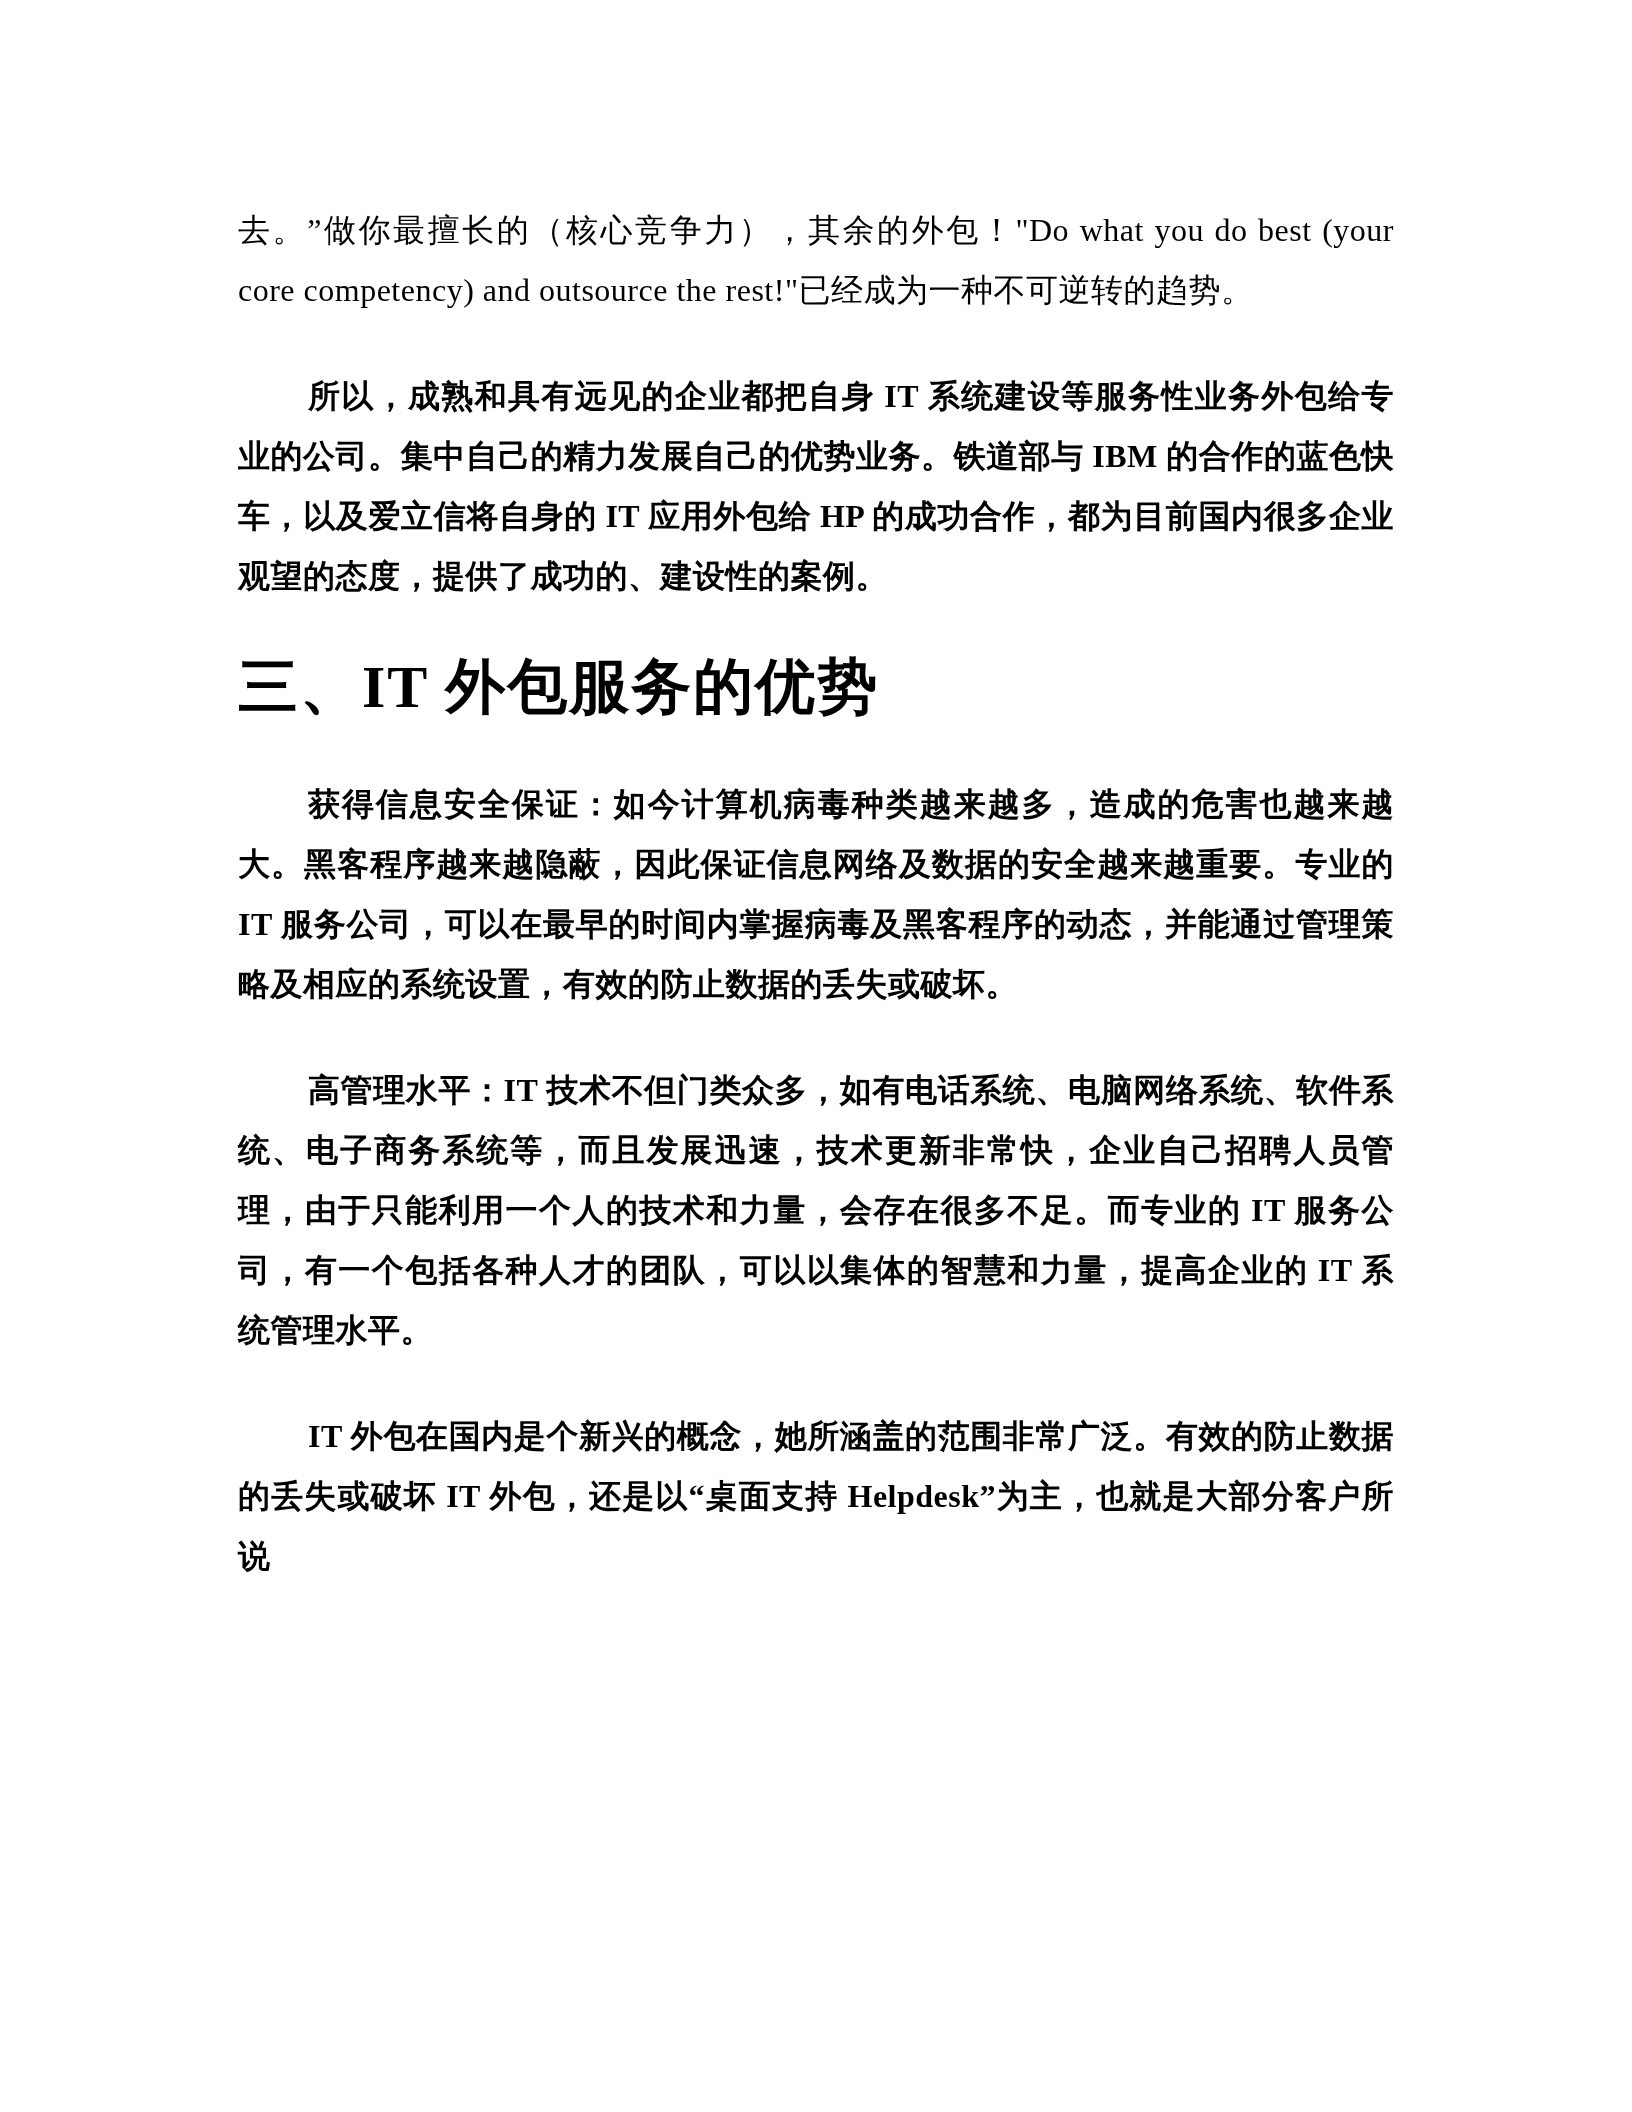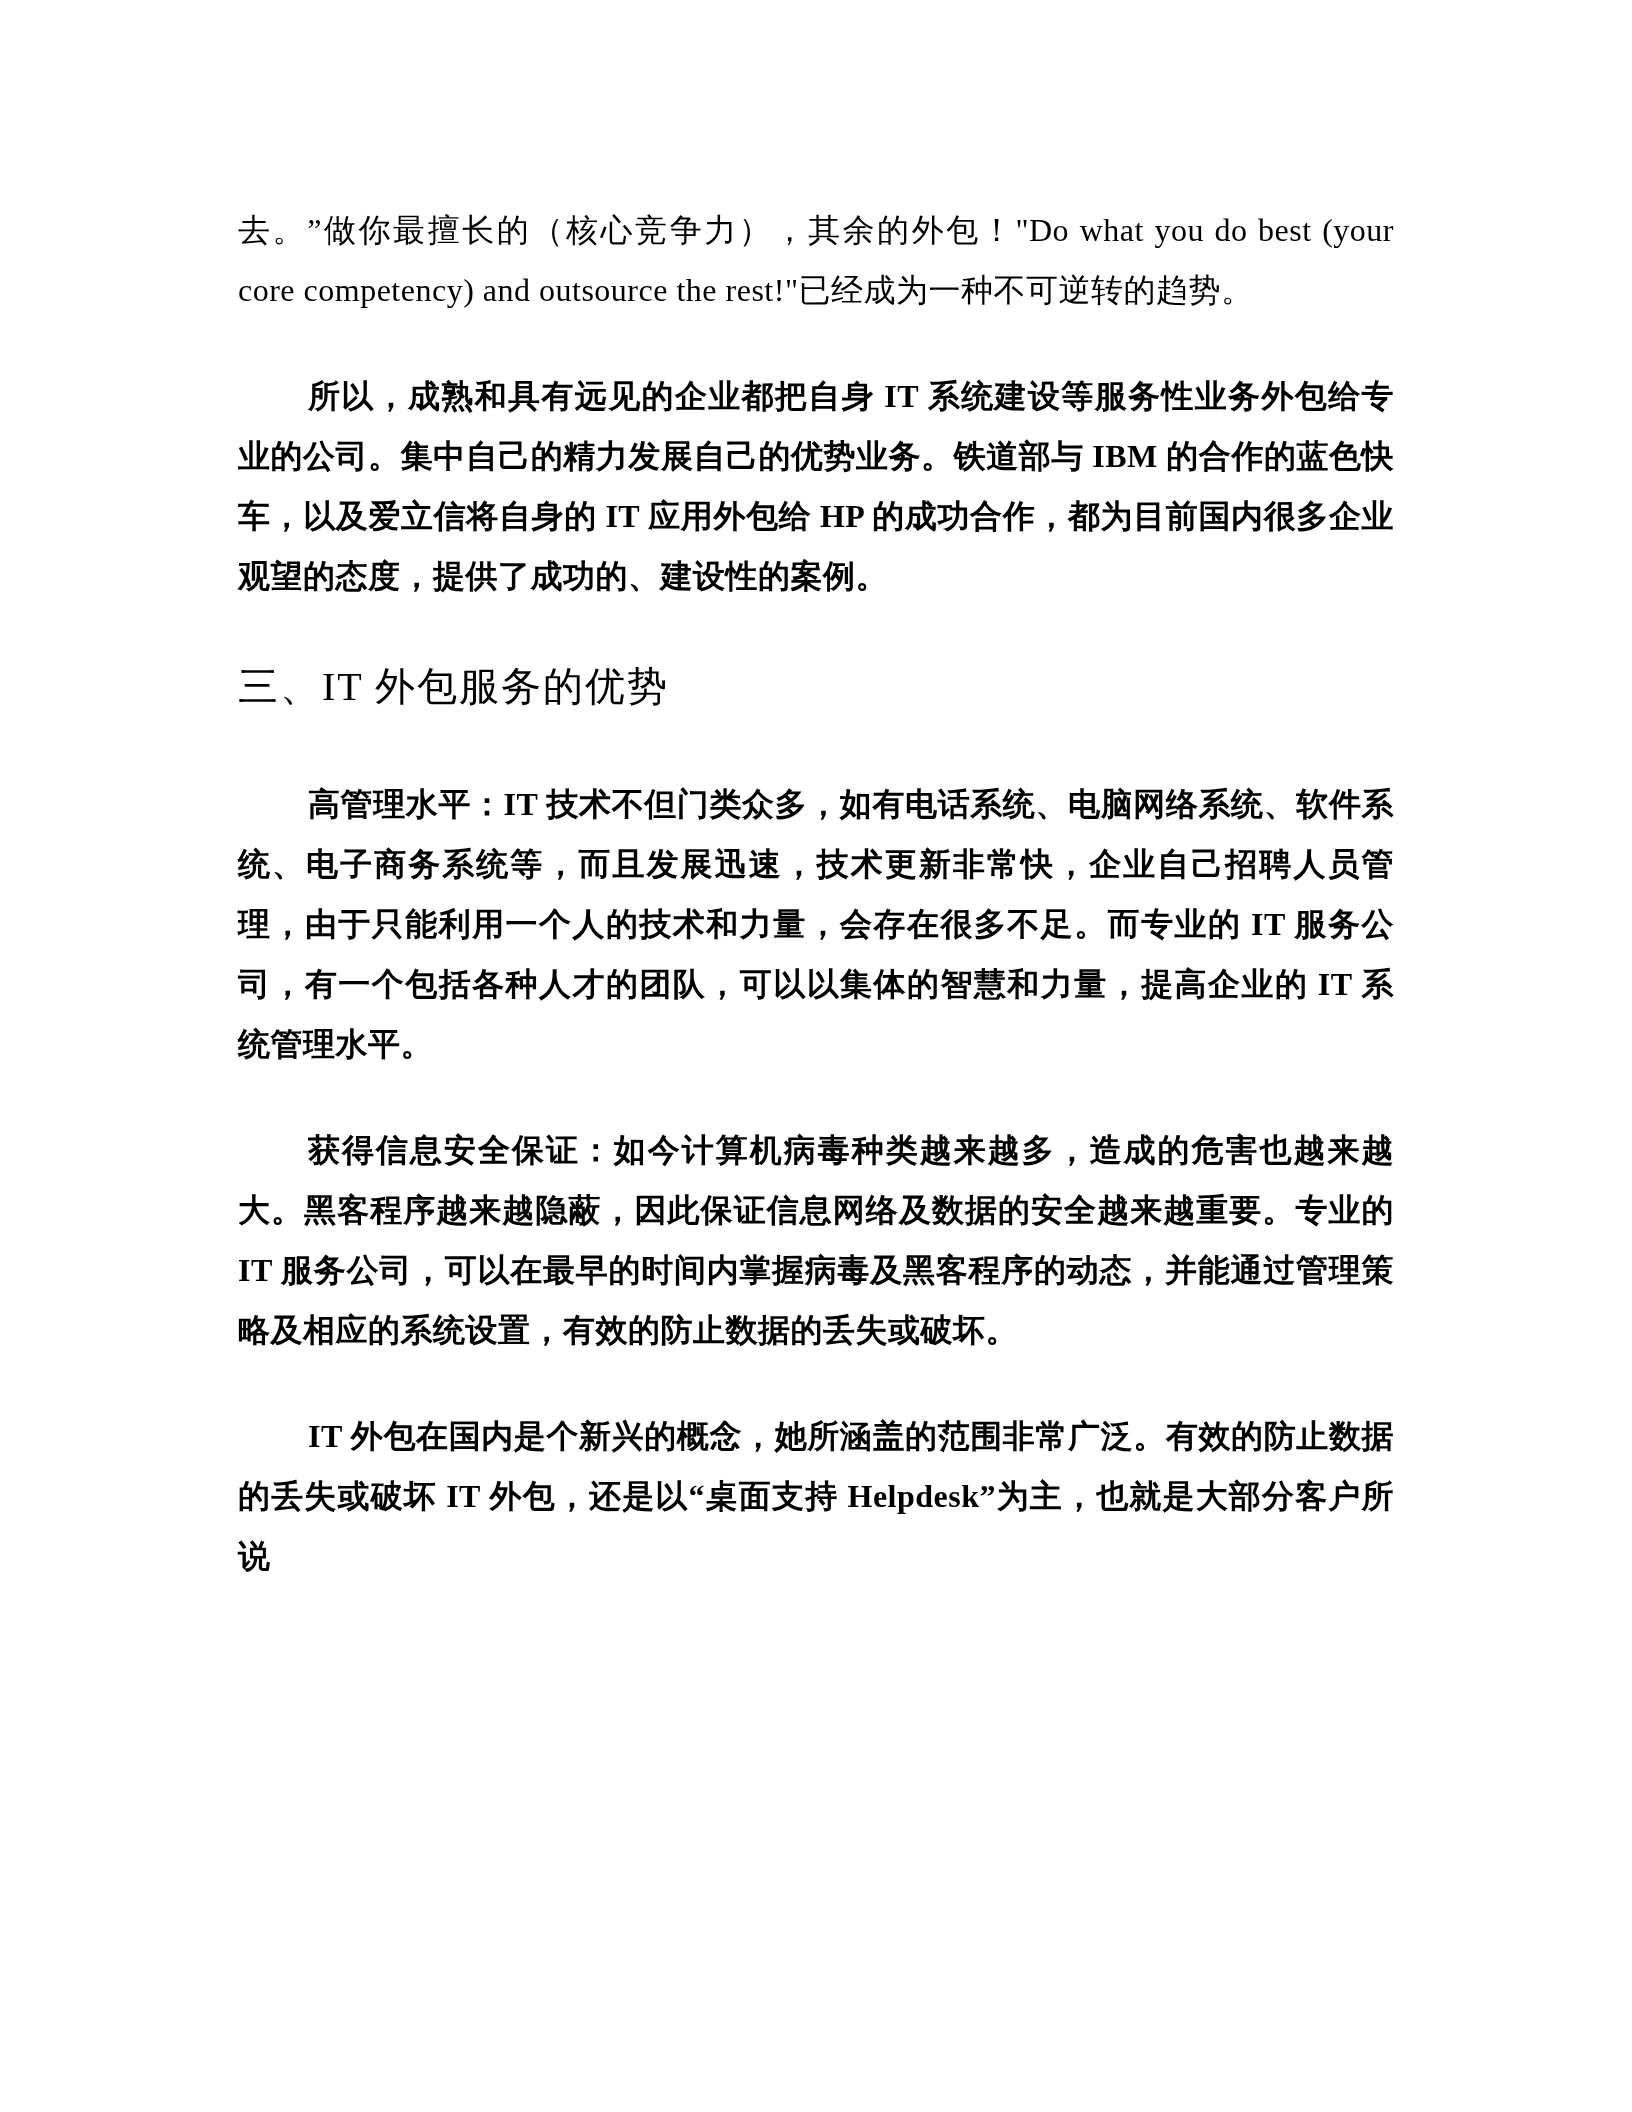--- a/index.html
+++ b/index.html
@@ -27,40 +27,40 @@
     line-height: 60px;
     margin: 0 0 46px 0;
     text-align: justify;
     letter-spacing: 0.5px;
   }
   .para.indent {
     text-indent: 70px;
     font-weight: bold;
   }
   .section-heading {
-    font-size: 40px;
-    font-weight: normal;
+    font-size: 60px;
+    font-weight: bold;
     line-height: 70px;
     margin: 14px 0 52px 0;
     letter-spacing: 2px;
   }
 </style>
 </head>
 <body>
 
 <div class="page">
   <div class="content">
 
     <p class="para">去。”做你最擅长的（核心竞争力），其余的外包！"Do what you do best (your core competency) and outsource the rest!"已经成为一种不可逆转的趋势。</p>
 
     <p class="para indent">所以，成熟和具有远见的企业都把自身 IT 系统建设等服务性业务外包给专业的公司。集中自己的精力发展自己的优势业务。铁道部与 IBM 的合作的蓝色快车，以及爱立信将自身的 IT 应用外包给 HP 的成功合作，都为目前国内很多企业观望的态度，提供了成功的、建设性的案例。</p>
 
     <h2 class="section-heading">三、IT 外包服务的优势</h2>
 
 
+    <p class="para indent">获得信息安全保证：如今计算机病毒种类越来越多，造成的危害也越来越大。黑客程序越来越隐蔽，因此保证信息网络及数据的安全越来越重要。专业的 IT 服务公司，可以在最早的时间内掌握病毒及黑客程序的动态，并能通过管理策略及相应的系统设置，有效的防止数据的丢失或破坏。</p>
+
     <p class="para indent">高管理水平：IT 技术不但门类众多，如有电话系统、电脑网络系统、软件系统、电子商务系统等，而且发展迅速，技术更新非常快，企业自己招聘人员管理，由于只能利用一个人的技术和力量，会存在很多不足。而专业的 IT 服务公司，有一个包括各种人才的团队，可以以集体的智慧和力量，提高企业的 IT 系统管理水平。</p>
-
-    <p class="para indent">获得信息安全保证：如今计算机病毒种类越来越多，造成的危害也越来越大。黑客程序越来越隐蔽，因此保证信息网络及数据的安全越来越重要。专业的 IT 服务公司，可以在最早的时间内掌握病毒及黑客程序的动态，并能通过管理策略及相应的系统设置，有效的防止数据的丢失或破坏。</p>
 
     <p class="para indent">IT 外包在国内是个新兴的概念，她所涵盖的范围非常广泛。有效的防止数据的丢失或破坏 IT 外包，还是以“桌面支持 Helpdesk”为主，也就是大部分客户所说</p>
 
   </div>
 </div>
 
 </body></html>

